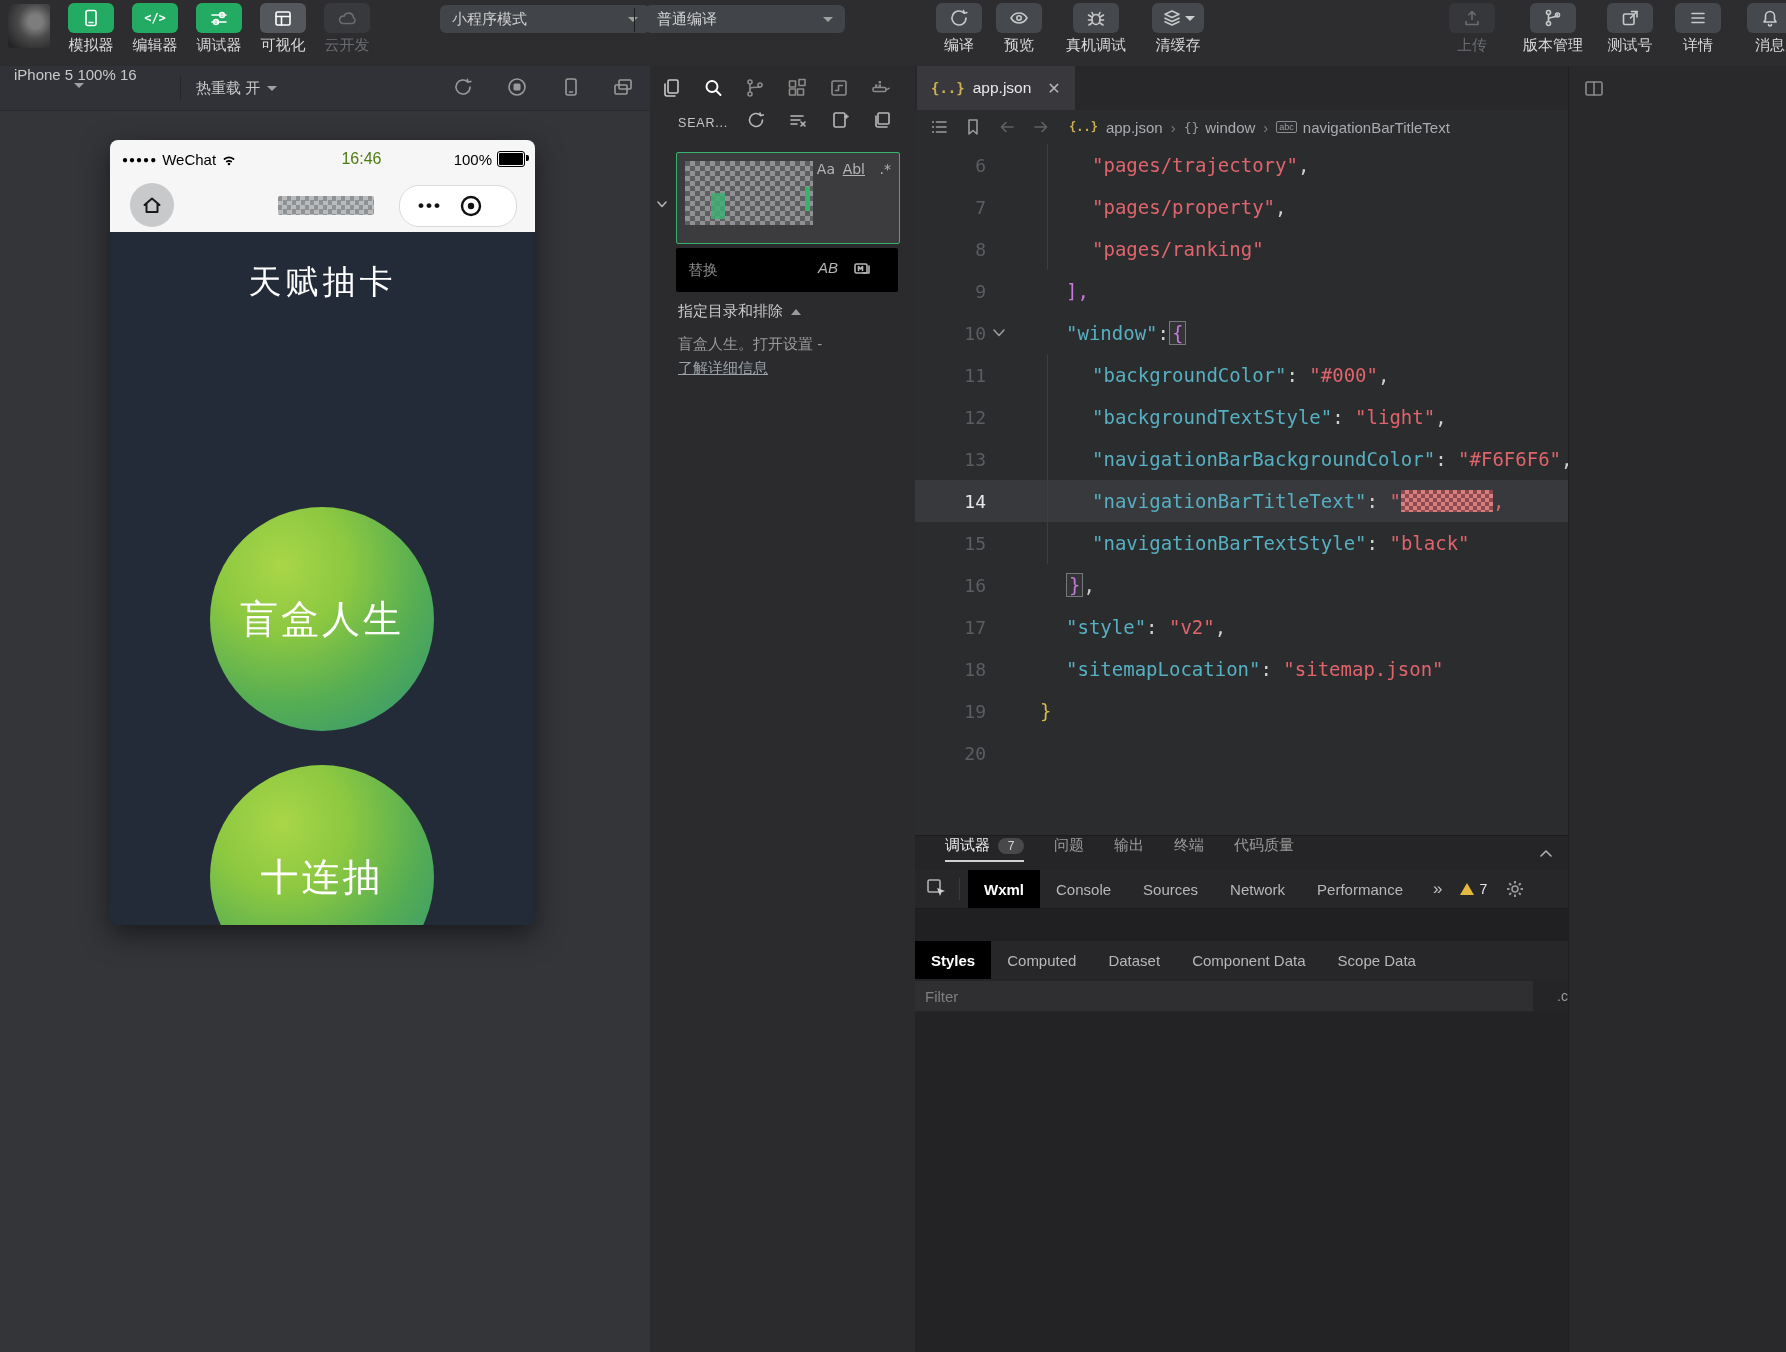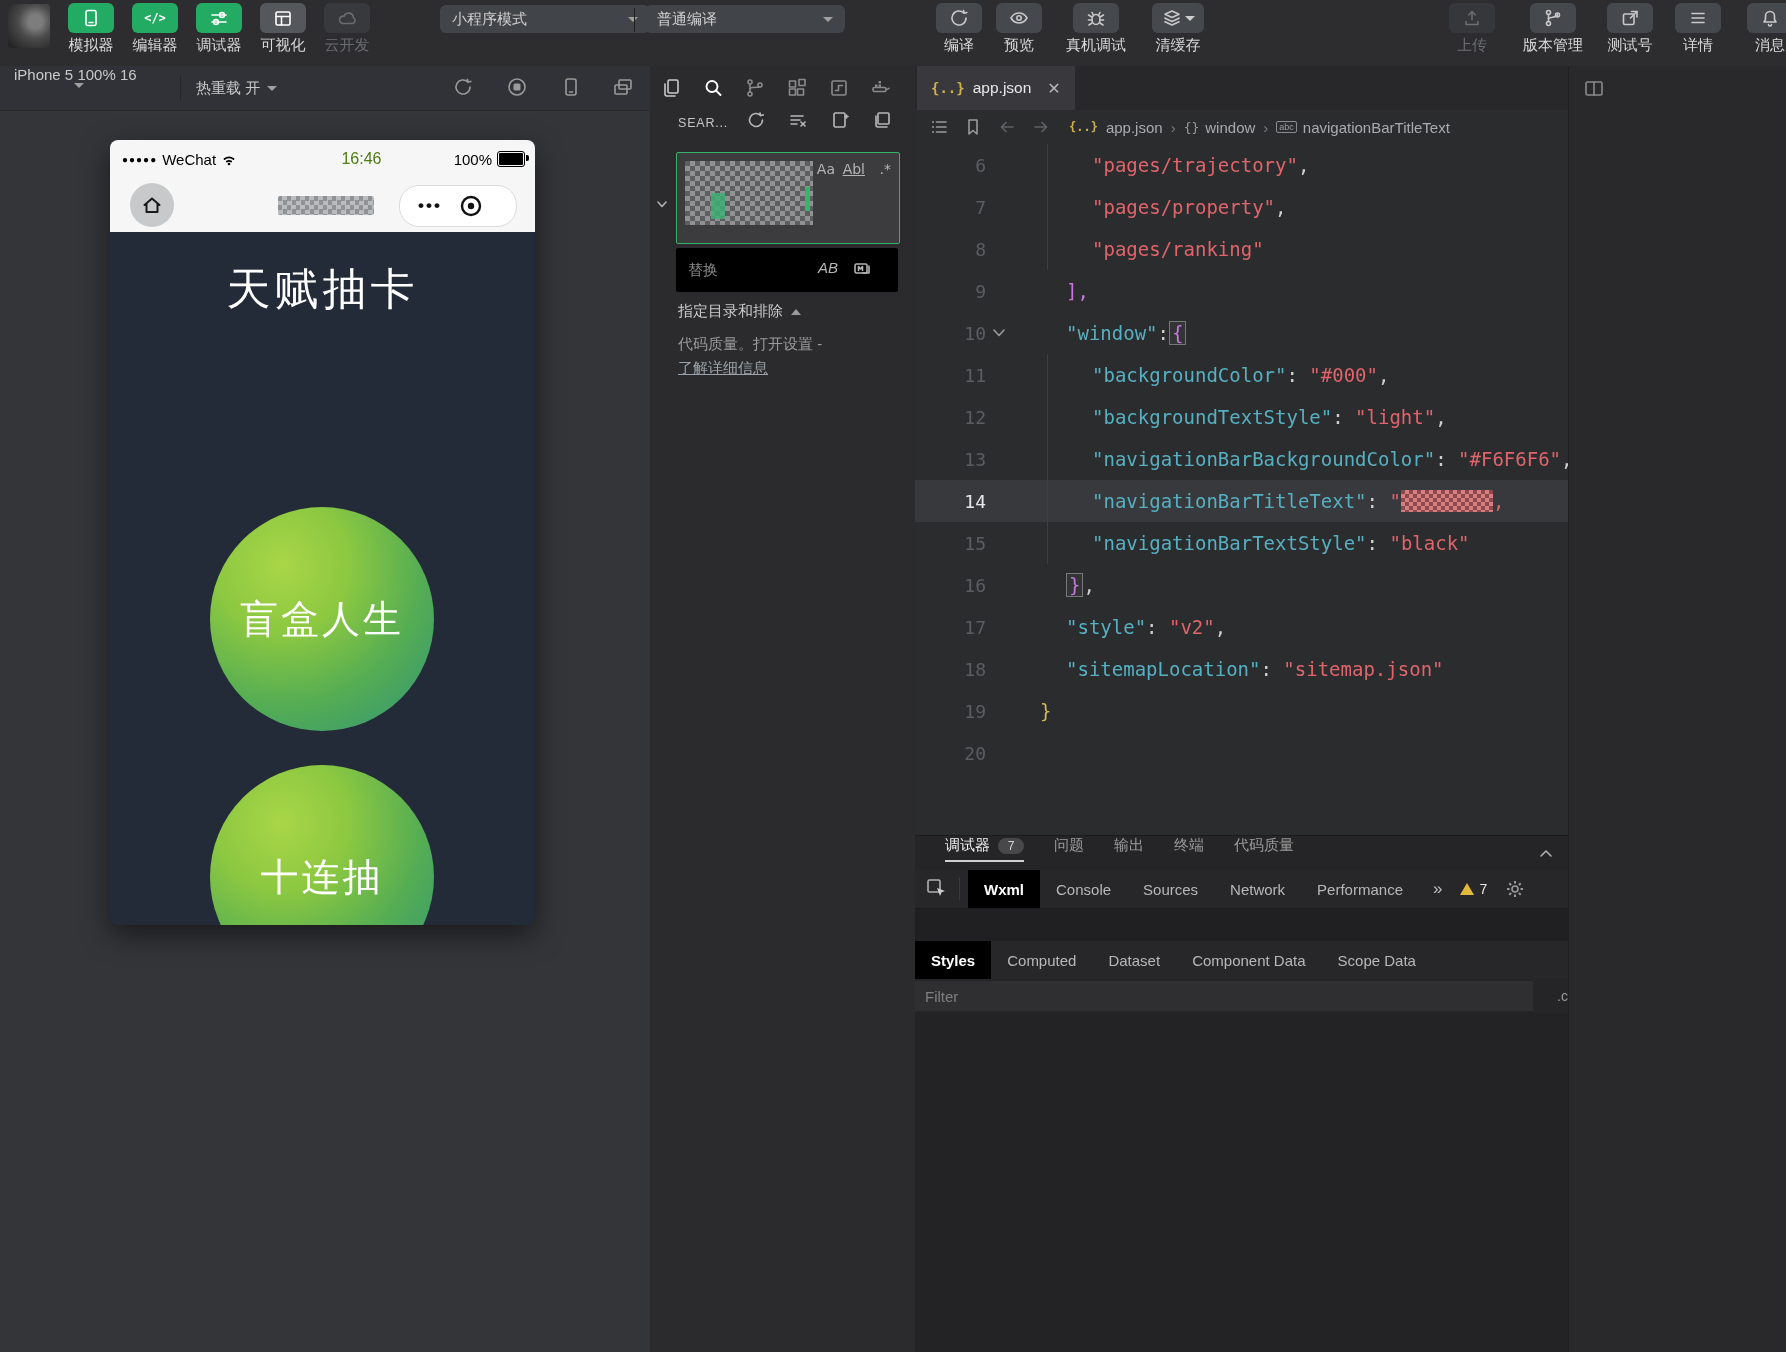--- a/index.html
+++ b/index.html
@@ -53,21 +53,21 @@
   #navbar{left:0;top:38px;width:425px;height:54px;background:#f6f6f6;}
   .homebtn{left:20px;top:5px;width:44px;height:44px;border-radius:50%;background:#c7c9cb;
     display:flex;align-items:center;justify-content:center;cursor:pointer;}
   .blur-gray{background:repeating-conic-gradient(#b9bbbd 0% 25%, #8f9294 0% 50%) 0 0/9px 9px;filter:blur(.6px);}
   .navtitle{left:168px;top:18px;width:96px;height:19px;border-radius:2px;}
   .capsule{left:289px;top:7px;width:116px;height:40px;border:1.5px solid #dadada;border-radius:20px;
     background:#fff;display:flex;align-items:center;cursor:pointer;}
   .cap-dots{color:#111;font-size:17px;letter-spacing:2px;margin-left:18px;font-weight:bold;}
   .cap-target{margin-left:16px;}
   #screen{left:0;top:92px;width:425px;height:693px;background:#232b38;}
-  .apptitle{left:0;top:28px;width:425px;text-align:center;font-size:44px;color:#fff;letter-spacing:4px;}
+  .apptitle{left:0;top:28px;width:425px;text-align:center;font-size:33px;color:#fff;letter-spacing:4px;}
   .orb{width:224px;height:224px;border-radius:50%;left:100px;
     background:radial-gradient(circle at 32% 26%, #a9d647 0%, #8cc841 30%, #55ad53 62%, #2e9478 100%);
     display:flex;align-items:center;justify-content:center;cursor:pointer;}
   .orb .otext{font-size:38px;color:#fff;letter-spacing:3px;}
   
   #middle{left:650px;top:66px;width:265px;height:1286px;background:#2b2b2d;border-right:1px solid #222224;}
   .actrow{left:0;top:0;width:265px;height:44px;display:flex;align-items:center;}
   .actic{width:42px;display:flex;justify-content:center;cursor:pointer;}
   .searchhdr{left:28px;top:50px;font-size:12.5px;letter-spacing:.8px;color:#c5c5c5;}
   .hdric{top:44px;cursor:pointer;}
@@ -526,21 +526,21 @@
         <path class="ic" style="stroke:#b5b5b5" d="M17 7v7h-6"></path>
       </svg>
     </span>
 
   <div class="abs secline">
     <span>指定目录和排除</span>
     <span class="tri-up"></span>
   </div>
 
   <div class="abs nores">
-    <span>代码质量。打开设置 -</span><br>
+    <span>盲盒人生。打开设置 -</span><br>
     <a>了解详细信息</a>
   </div>
 </div>
 
 <div id="tabbar" class="abs">
   <div class="abs tab">
     <span class="braces">{..}</span>
     <span class="tabname">app.json</span>
     <span class="tabclose">✕</span>
   </div>

